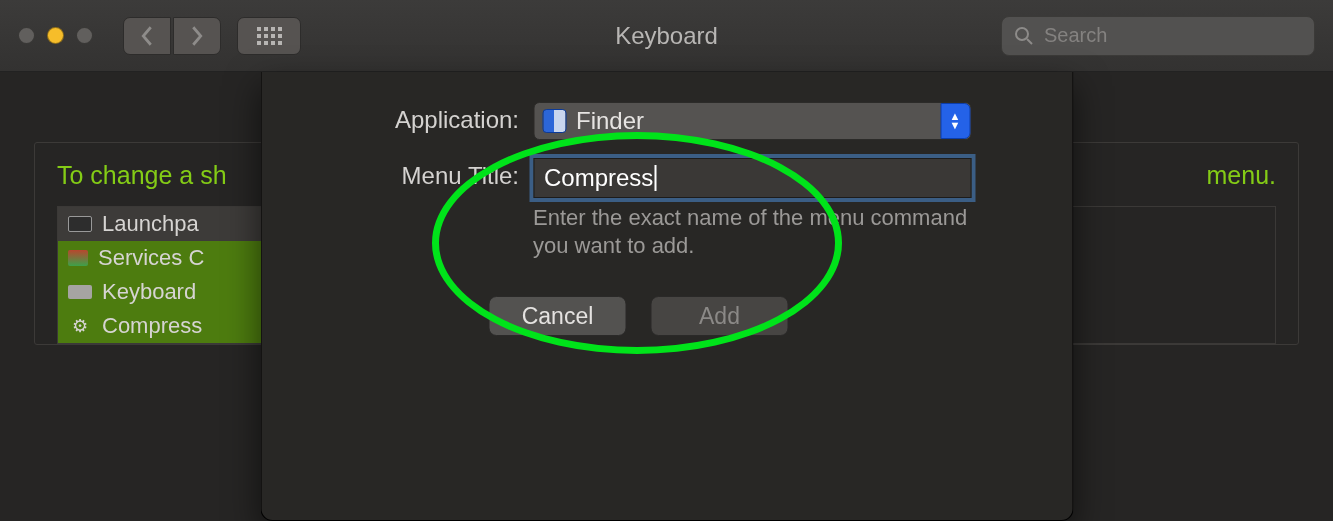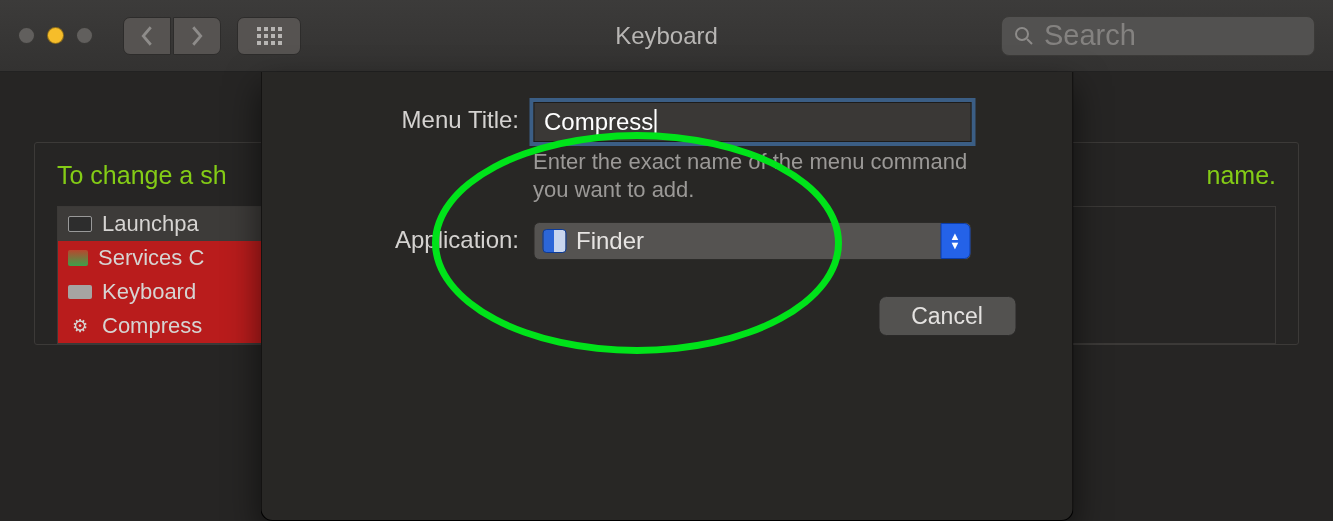--- a/index.html
+++ b/index.html
@@ -23,26 +23,26 @@
     .navbtns{display:flex;gap:2px;}
     .navbtn{width:48px;height:38px;background:#565351;border:1px solid #2d2c2b;display:flex;align-items:center;justify-content:center;color:#8c8a88;font-size:20px;}
     .navbtn.l{border-top-left-radius:7px;border-bottom-left-radius:7px;}
     .navbtn.r{border-top-right-radius:7px;border-bottom-right-radius:7px;}
     .gridbtn{width:64px;height:38px;background:#565351;border:1px solid #2d2c2b;border-radius:7px;display:flex;align-items:center;justify-content:center;}
     .gridicon{display:grid;grid-template-columns:repeat(4,4px);grid-template-rows:repeat(3,4px);gap:3px;}
     .gridicon span{background:#b7b5b3;width:4px;height:4px;}
     .wintitle{position:absolute;left:50%;transform:translateX(-50%);color:#b8b6b4;font-size:24px;}
     .searchwrap{margin-left:auto;width:314px;height:40px;background:#525150;border:1px solid #3b3a38;border-radius:8px;display:flex;align-items:center;gap:10px;padding:0 12px;}
     .searchicon{color:#8b8987;}
-    .searchph{color:#848280;font-size:29px;}
+    .searchph{color:#848280;font-size:20px;}
     
     .body{position:relative;height:449px;background:#262524;}
     .inner{position:absolute;left:34px;top:70px;right:34px;border:1px solid #3c3a38;border-radius:3px;background:#262524;padding:18px 22px 0 22px;}
     .instruct{color:#84cc16;font-size:25px;margin-bottom:16px;}
-    .listbox{border:1px solid #3b3937;width:332px;background:#b91c1c;}
+    .listbox{border:1px solid #3b3937;width:332px;background:#4d7c0f;}
     .row{display:flex;align-items:center;gap:10px;height:34px;padding:0 10px;color:#d6d4d2;font-size:22px;}
     .row.sel{background:#3d3b39;}
     .ic{width:24px;height:18px;display:flex;align-items:center;justify-content:center;font-size:16px;}
     .ic.rect{width:24px;height:16px;background:#2d2d2d;border:1px solid #999;border-radius:2px;}
     .ic.kbd{width:24px;height:14px;background:#a6a4a2;border-radius:2px;}
     .ic.mc{width:20px;height:16px;background:linear-gradient(#b8472e,#3da14a);border-radius:2px;}
     .ic.scr{width:20px;height:16px;border:2px dashed #b0aeac;}
     .ic.gear{font-size:18px;}
     
     .sheet{
@@ -71,21 +71,21 @@
     .popup .val{color:#e6e4e2;font-size:24px;}
     .arrows{position:absolute;right:0;top:0;width:30px;height:100%;background:#2462e8;border:1px solid #0b3dab;border-top-right-radius:6px;border-bottom-right-radius:6px;display:flex;flex-direction:column;align-items:center;justify-content:center;gap:0;color:#fff;font-size:11px;line-height:9px;}
     .textfield{
       width:438px;height:40px;background:#3a3836;border:1px solid #1d1c1b;
       box-shadow:0 0 0 4px #3b5e85;
       color:#fff;font-size:24px;padding:0 10px;display:flex;align-items:center;position:relative;
     }
     .caret{width:2px;height:26px;background:#fff;display:inline-block;margin-left:1px;}
     .hint{color:#9b9997;font-size:22px;width:438px;margin-top:6px;line-height:28px;}
     .scbox{width:180px;height:38px;background:#3a3836;border:1px solid #1d1c1b;}
-    .btnrow{display:flex;justify-content:flex-end;gap:24px;padding-right:56px;margin-top:36px;}
+    .btnrow{display:flex;justify-content:center;gap:24px;padding-right:56px;margin-top:36px;}
     .btn{width:138px;height:40px;border-radius:8px;font-size:23px;display:flex;align-items:center;justify-content:center;}
     .btn.cancel{background:#535250;border:1px solid #2a2928;color:#e4e2e0;}
     .btn.add{background:#474543;border:1px solid #2a2928;color:#8b8987;}
     
     .ellipse{
       position:absolute;
       left:432px; top:60px;
       width:410px; height:222px;
       border:7px solid #00e31a;
       border-radius:50%;
@@ -142,21 +142,21 @@
       </svg>
     <span class="searchph">Search</span>
   </div>
 </div>
 
 <div class="body">
 
   <div class="inner">
     <div style="display:flex;justify-content:space-between;">
       <span class="instruct">To change a sh</span>
-      <span class="instruct">name.</span>
+      <span class="instruct">menu.</span>
     </div>
 
     <div style="display:flex;">
       <div class="listbox">
         <div class="row sel">
           <span class="ic rect"></span>
           <span>Launchpa</span>
         </div>
         <div class="row">
           <span class="ic mc"></span>
@@ -170,46 +170,49 @@
           <span class="ic gear">⚙︎</span>
           <span>Compress</span>
         </div>
       </div>
 
       <div style="flex:1;border:1px solid #3b3937;border-left:none;"></div>
     </div>
   </div>
 
   <div class="sheet">
-
-    <div class="frow">
-      <div class="flabel">Menu Title:</div>
-      <div>
-        <div class="textfield">
-          <span>Compress</span>
-          <span class="caret"></span>
-        </div>
-        <div class="hint">Enter the exact name of the menu command you want to add.</div>
-      </div>
-    </div>
 
     <div class="frow">
       <div class="flabel">Application:</div>
       <div class="popup">
         <span class="findericon"></span>
         <span class="val">Finder</span>
         <span class="arrows">
           <span>▲</span>
             <span>▼</span>
         </span>
       </div>
     </div>
 
+    <div class="frow">
+      <div class="flabel">Menu Title:</div>
+      <div>
+        <div class="textfield">
+          <span>Compress</span>
+          <span class="caret"></span>
+        </div>
+        <div class="hint">Enter the exact name of the menu command you want to add.</div>
+      </div>
+    </div>
+
 
     <div class="btnrow">
       <div class="btn cancel">
         <span>Cancel</span>
       </div>
+      <div class="btn add">
+        <span>Add</span>
+      </div>
     </div>
   </div>
 
   <div class="ellipse"></div>
 </div>
 
 </body></html>

